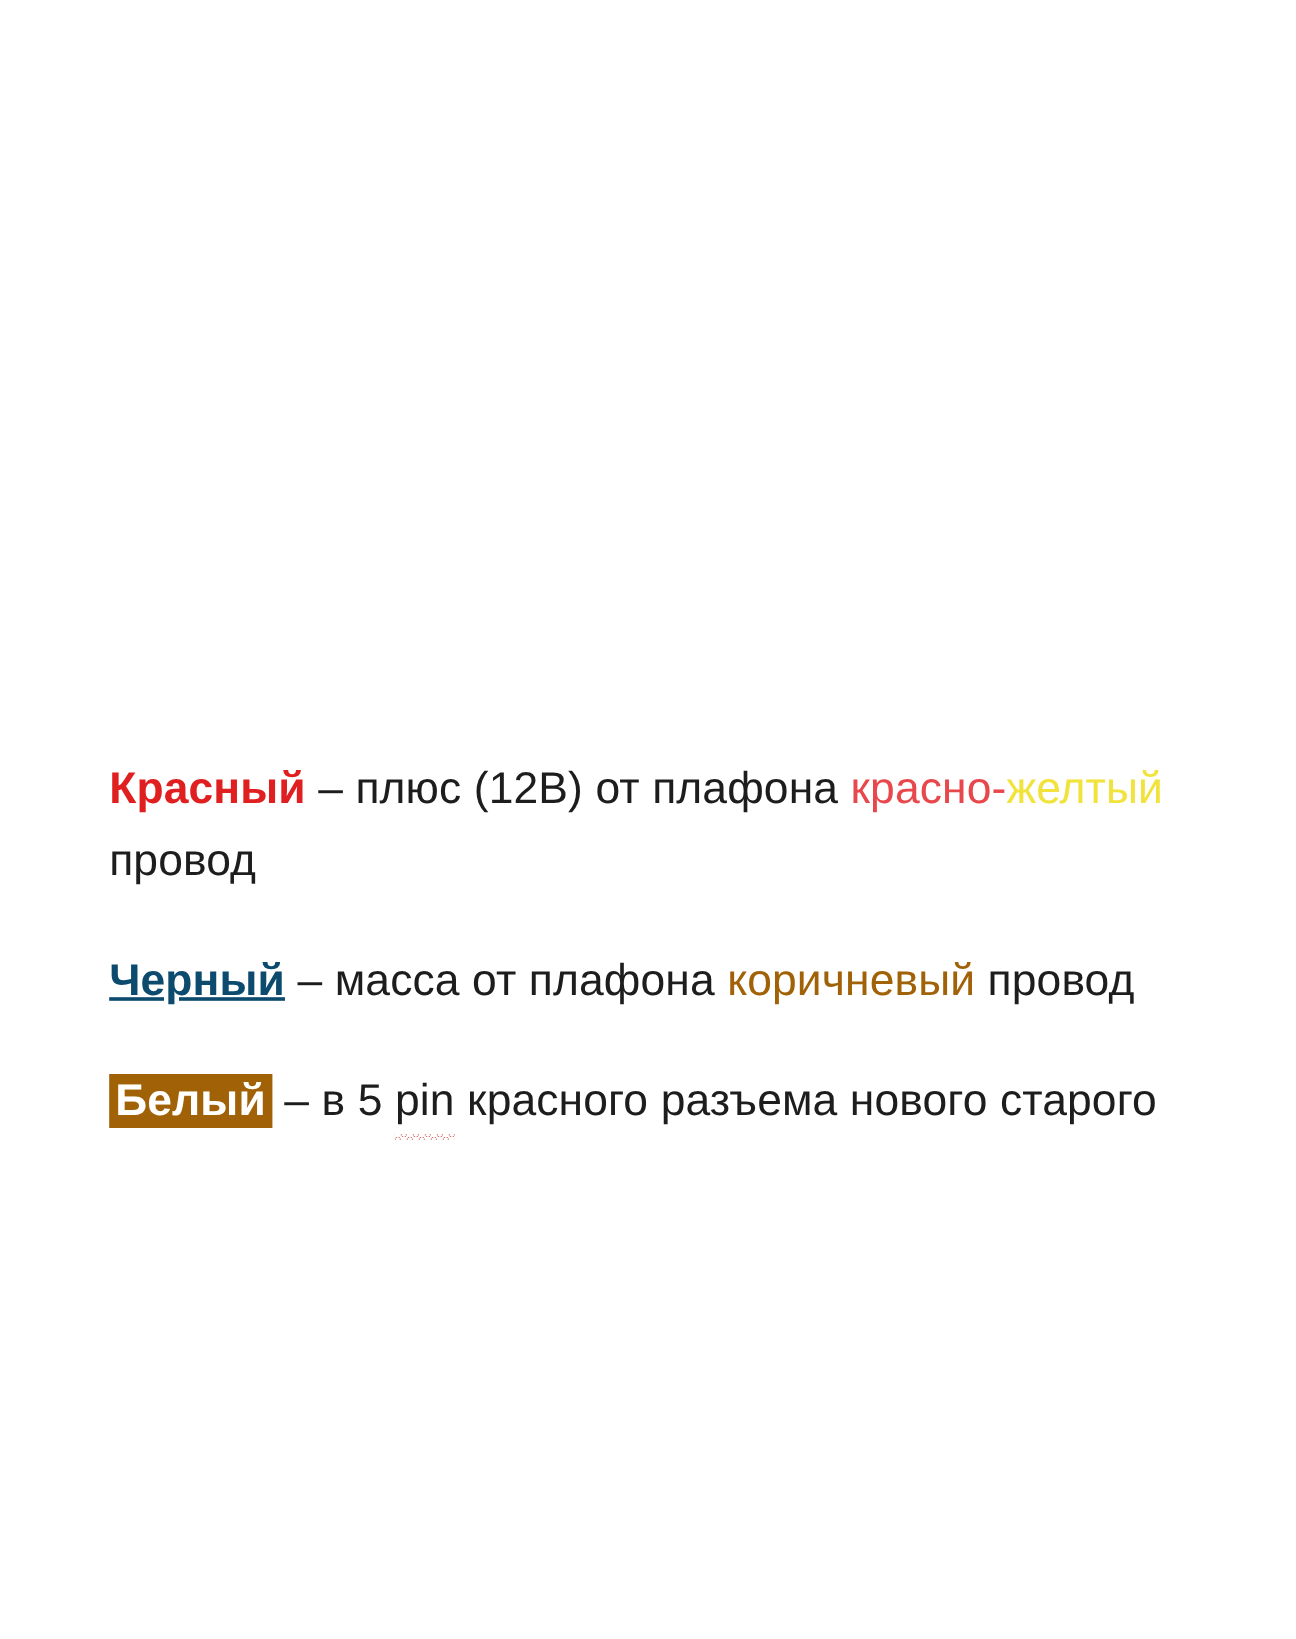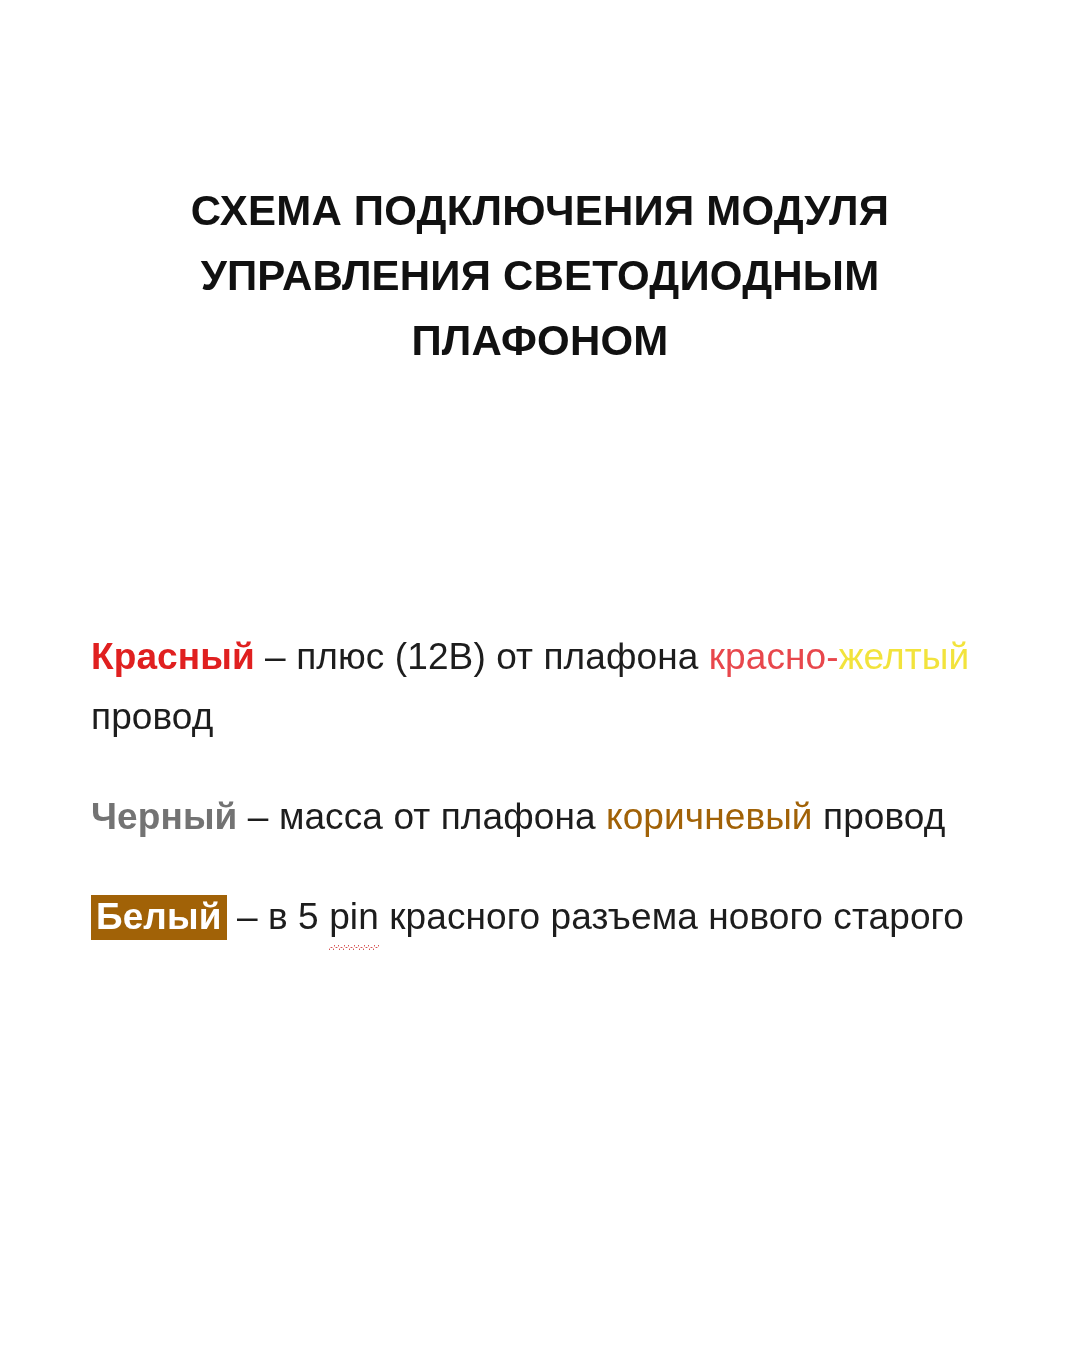--- a/index.html
+++ b/index.html
@@ -48,21 +48,22 @@
   .line:last-child {
     margin-bottom: 0;
   }
   .kw {
     font-weight: 700;
   }
   .kw-red {
     color: #e02020;
   }
   .kw-black {
-    color: #737373;
+    color: #0c4a6e;
+    text-decoration: underline;
   }
   .kw-green {
     color: #2f9e35;
   }
   .kw-white {
     color: #ffffff;
     background: #a16207;
     padding: 1px 5px 3px 5px;
   }
   .c-red {
@@ -93,21 +94,20 @@
       radial-gradient(circle at 7.5px 0.5px, rgba(200,30,30,0) 1.6px, rgba(200,30,30,0.95) 1.9px, rgba(200,30,30,0) 2.4px);
     background-size: 10px 5px;
     background-repeat: repeat-x;
   }
 </style>
 </head>
 <body>
 
 <div class="page">
 
-  <h1 class="title">СХЕМА ПОДКЛЮЧЕНИЯ МОДУЛЯ УПРАВЛЕНИЯ СВЕТОДИОДНЫМ ПЛАФОНОМ</h1>
 
   <div class="body-block">
 
     <p class="line">
       <span class="kw kw-red">Красный</span><span> – плюс (12В) от плафона </span><span class="c-red">красно-</span><span class="c-yellow">желтый</span><span> провод</span>
     </p>
 
     <p class="line">
       <span class="kw kw-black">Черный</span><span> – масса от плафона </span><span class="c-brown">коричневый</span><span> провод</span>
     </p>

